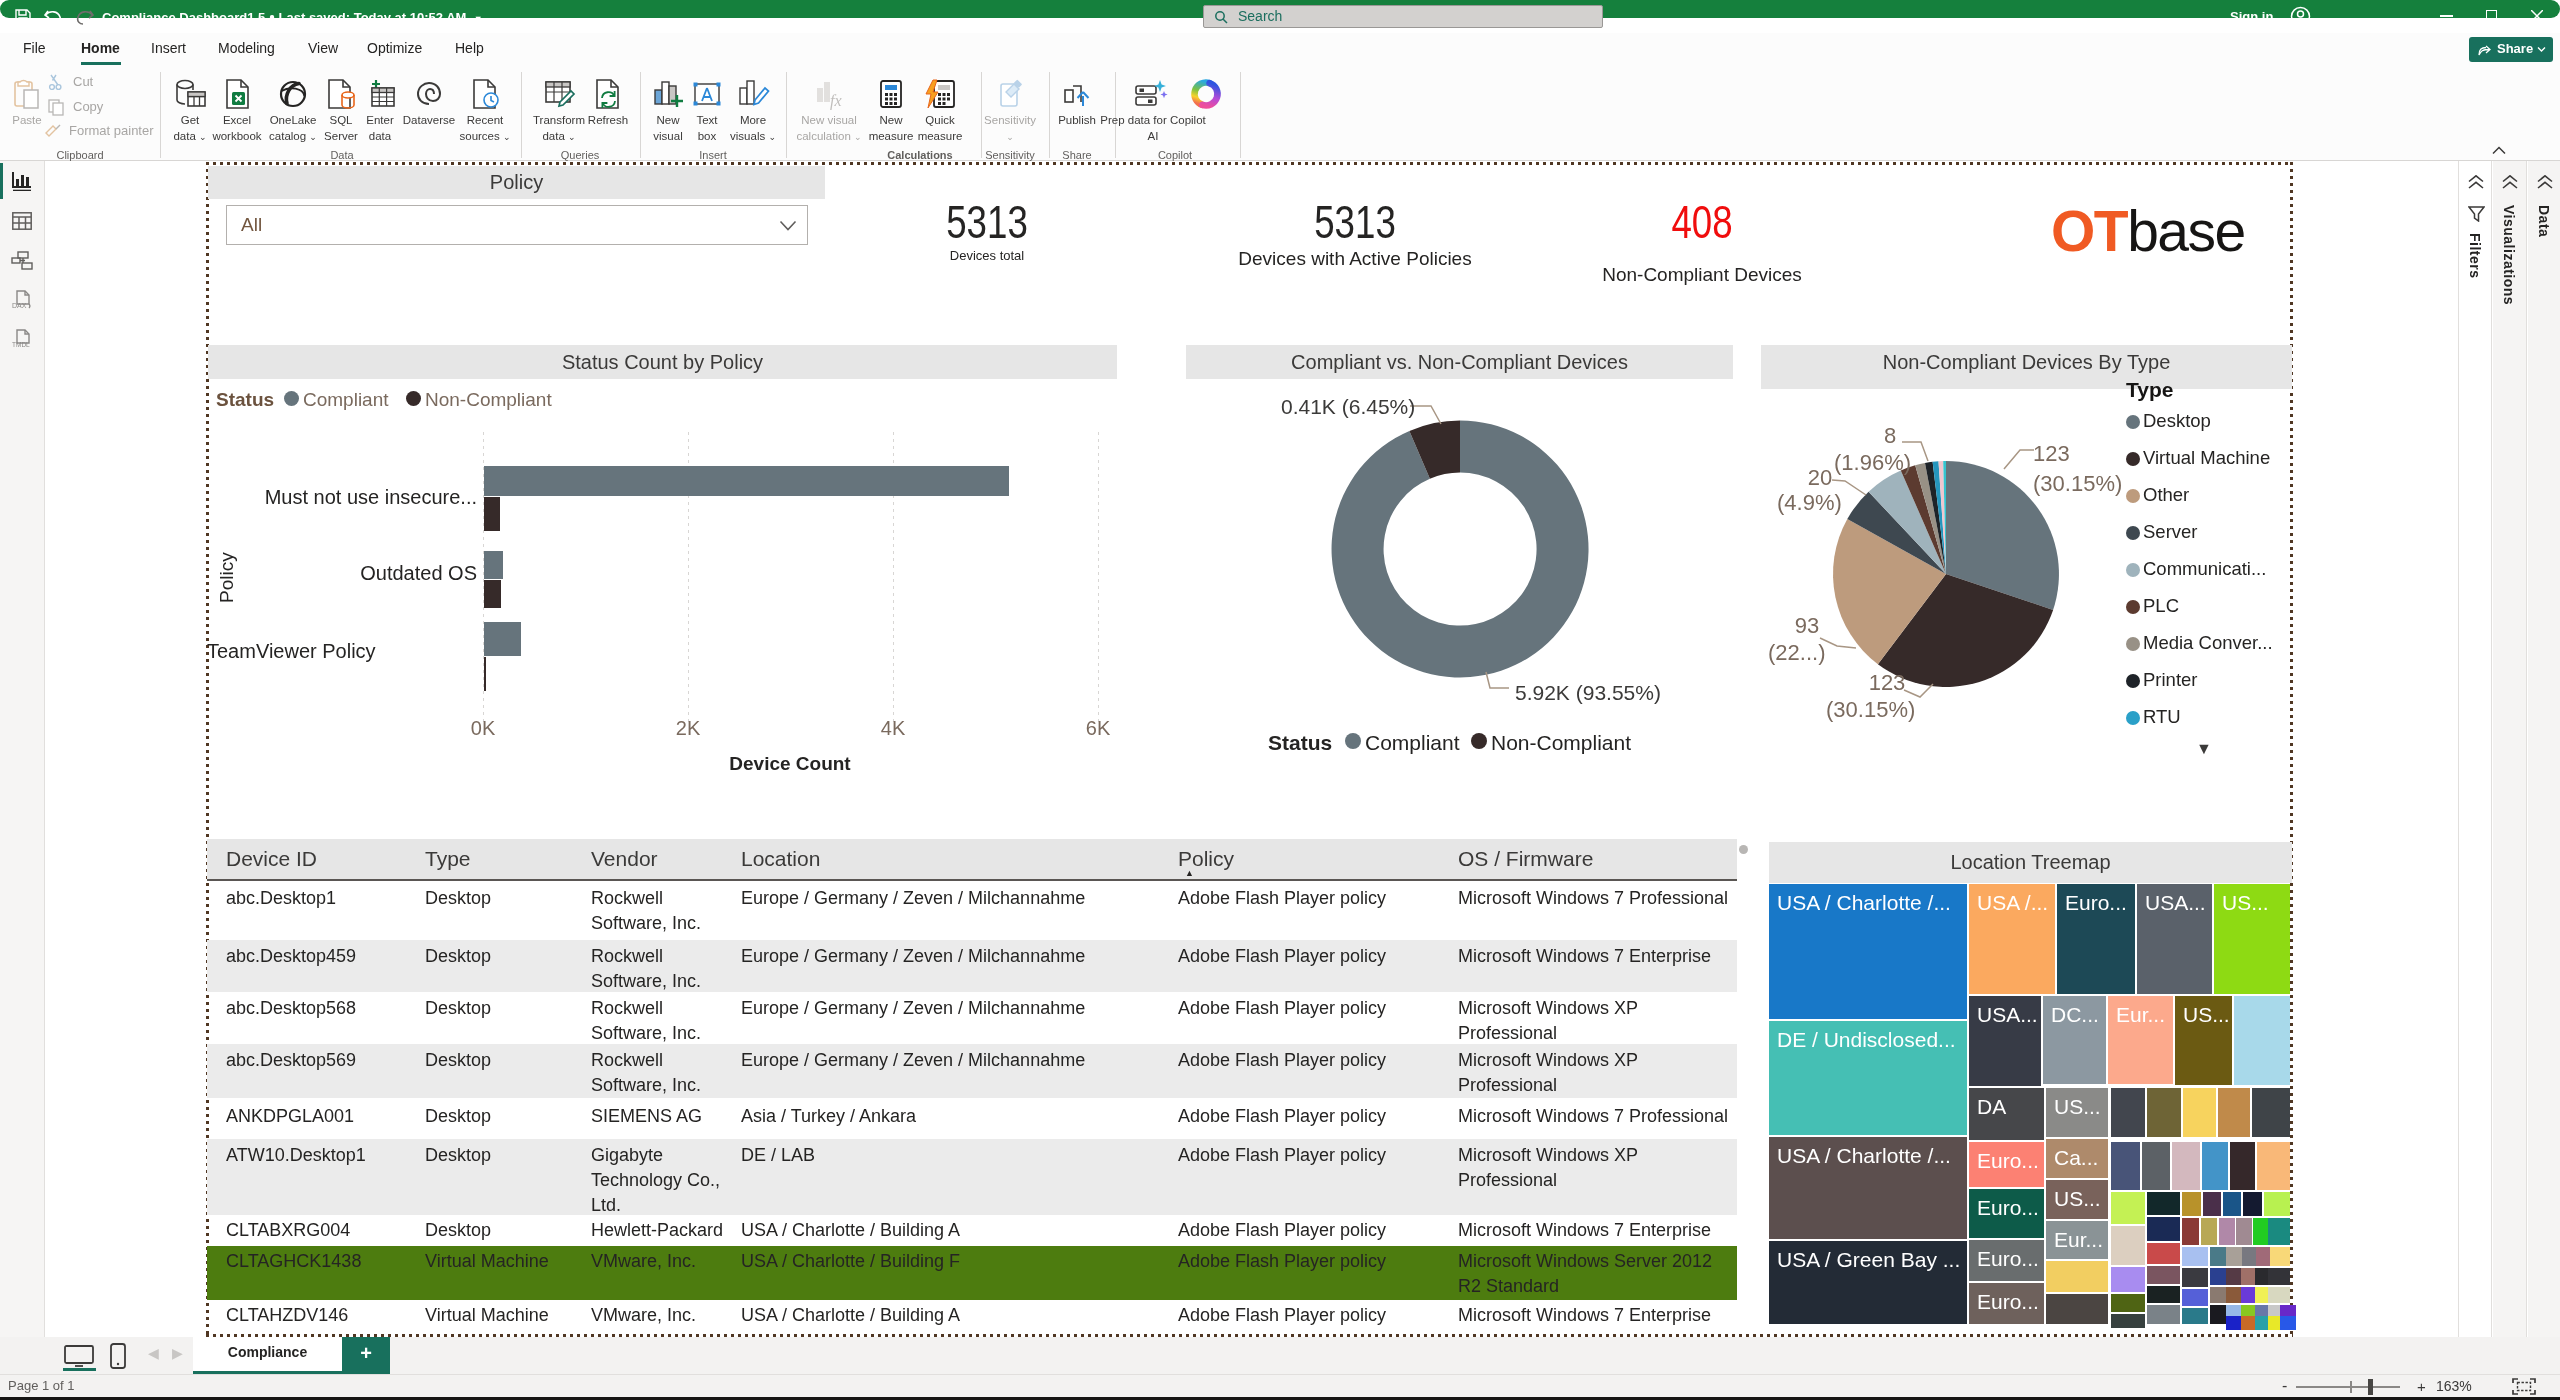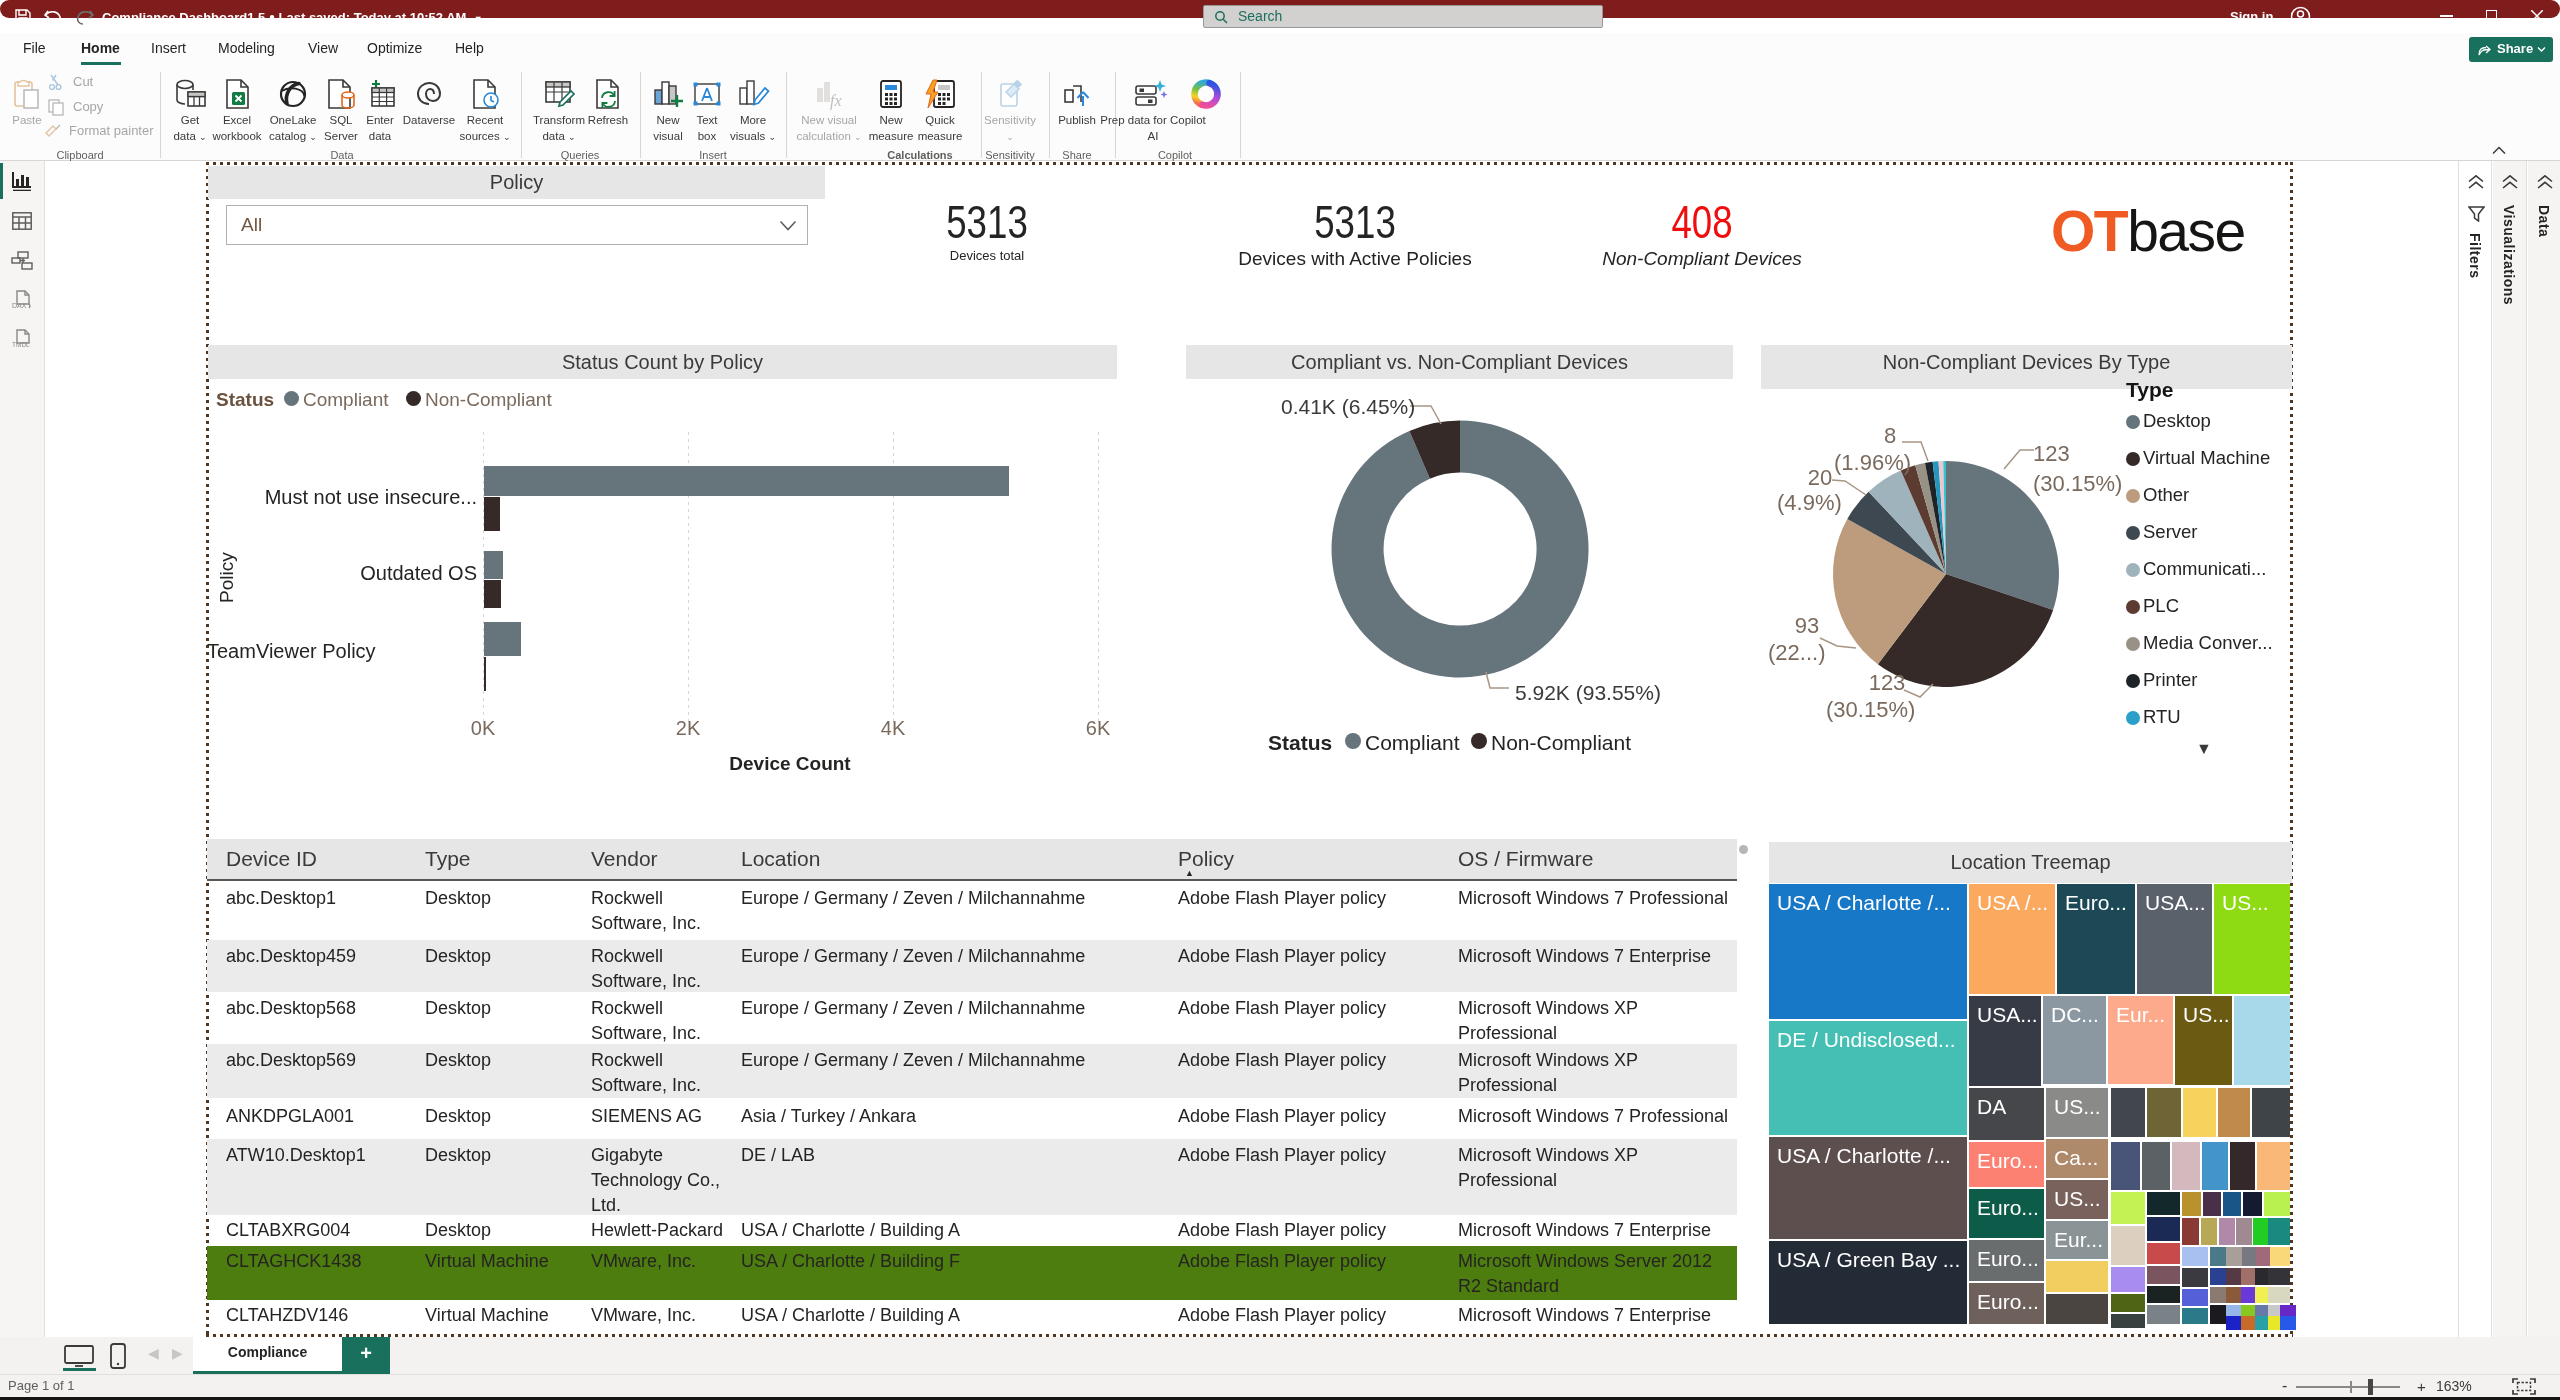--- a/index.html
+++ b/index.html
@@ -1,21 +1,21 @@
 <!DOCTYPE html>
 <html><head>
 <meta charset="utf-8">
 <style>
 * { margin:0; padding:0; box-sizing:border-box; }
 html,body { width:2560px; height:1400px; overflow:hidden; }
 body { font-family:"Liberation Sans",sans-serif; background:#fff; position:relative; color:#252423; }
 .abs { position:absolute; }
 .ctr { text-align:center; }
 
-#titlebar { position:absolute; left:0; top:0; width:2560px; height:18px; background:#7f1d1d; color:#fff;border-radius:14px; }
+#titlebar { position:absolute; left:0; top:0; width:2560px; height:18px; background:#15803d; color:#fff;border-radius:14px; }
 #menurow { position:absolute; left:0; top:33px; width:2560px; height:33px; background:#fcfcfc; }
 .menutab { position:absolute; top:0; height:33px; line-height:31px; font-size:14px; color:#252423; }
 #ribbon { position:absolute; left:0; top:66px; width:2560px; height:95px; background:#fcfcfc; border-bottom:1px solid #d8d6d4; }
 .gsep { position:absolute; top:6px; height:86px; width:1px; background:#d8d6d4; }
 .glabel { position:absolute; top:83px; font-size:11px; color:#605e5c; text-align:center; width:120px; margin-left:-60px; }
 .blab { position:absolute; font-size:11.5px; color:#3b3a39; text-align:center; width:110px; margin-left:-55px; line-height:16px; }
 .blab.gray { color:#a8a6a4; }
 .ricon { position:absolute; margin-left:-16px; }
 
 #sidebar { position:absolute; left:0; top:161px; width:45px; height:1176px; background:#f6f5f4; border-right:1px solid #e1dfdd; }
@@ -350,21 +350,21 @@
     <svg class="abs" style="left:552px;top:14px" width="18" height="12" viewBox="0 0 18 12">
         <path d="M1.5 1.5 L9 9.5 L16.5 1.5" fill="none" stroke="#605e5c" stroke-width="1.6"></path>
       </svg>
   </div>
 
   <div class="abs ctr" style="left:857px;top:194px;width:260px;font-size:47px;color:#252423;transform:scaleX(0.78);">5313</div>
   <div class="abs ctr" style="left:857px;top:248px;width:260px;font-size:13px;color:#252423;">Devices total</div>
   <div class="abs ctr" style="left:1225px;top:194px;width:260px;font-size:47px;color:#252423;transform:scaleX(0.78);">5313</div>
   <div class="abs ctr" style="left:1225px;top:248px;width:260px;font-size:19px;color:#252423;">Devices with Active Policies</div>
   <div class="abs ctr" style="left:1572px;top:194px;width:260px;font-size:47px;color:#f00d0d;transform:scaleX(0.78);">408</div>
-  <div class="abs ctr" style="left:1572px;top:248px;width:260px;font-size:19px;color:#252423;font-style:italic;">Non-Compliant Devices</div>
+  <div class="abs ctr" style="left:1572px;top:264px;width:260px;font-size:19px;color:#252423;">Non-Compliant Devices</div>
 
   <div class="abs" style="left:2051px;top:198px;font-size:57px;letter-spacing:-1.5px;"><span style="font-weight:bold;color:#f05a23;">OT</span><span style="color:#161514;">base</span></div>
 
   <div class="vhead" style="left:208px;top:345px;width:909px;height:34px;line-height:34px;">Status Count by Policy</div>
   <div class="abs" style="left:216px;top:389px;font-size:19px;font-weight:bold;color:#6b523e;">Status</div>
   <div class="abs" style="left:284px;top:391px;width:15px;height:15px;border-radius:50%;background:#66747c;"></div>
   <div class="abs" style="left:303px;top:389px;font-size:19px;color:#7a6a5e;">Compliant</div>
   <div class="abs" style="left:406px;top:391px;width:15px;height:15px;border-radius:50%;background:#362a29;"></div>
   <div class="abs" style="left:425px;top:389px;font-size:19px;color:#7a6a5e;">Non-Compliant</div>
 

